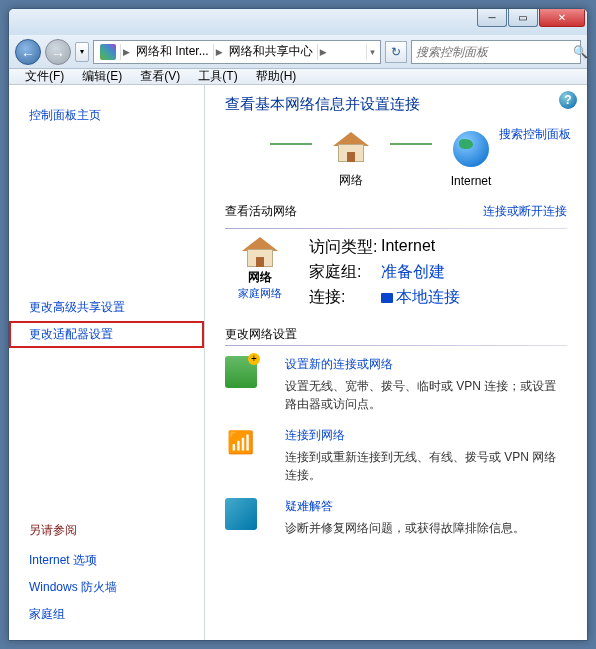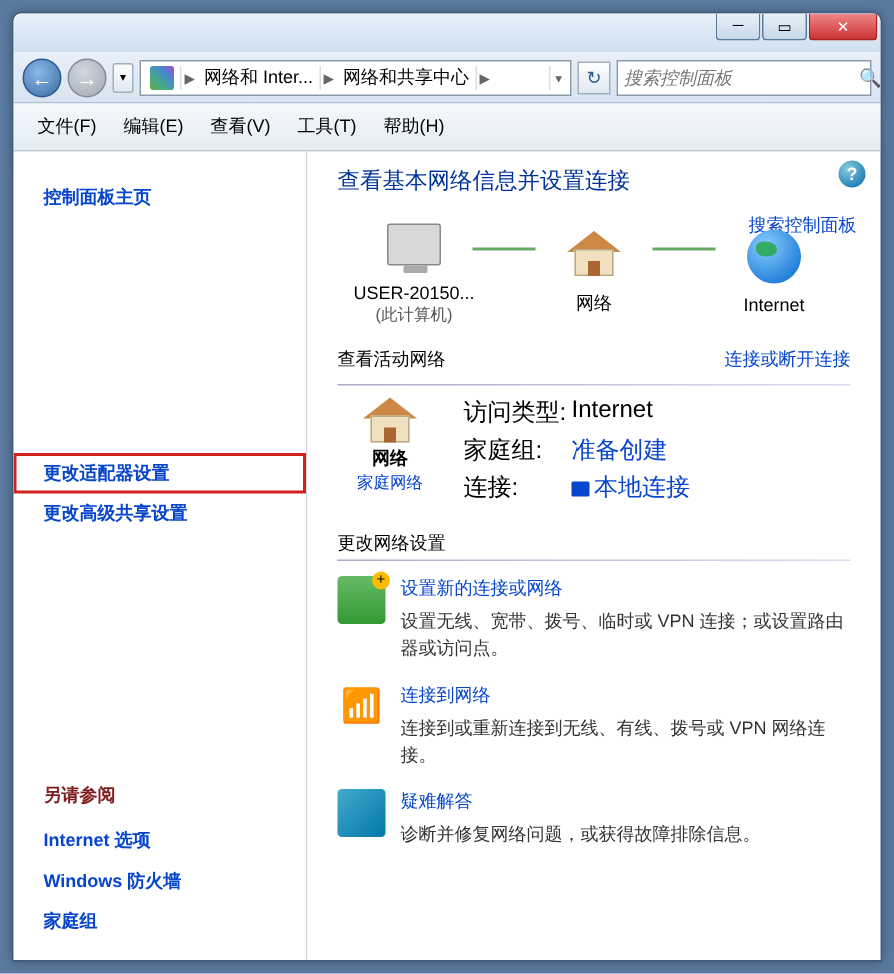--- a/index.html
+++ b/index.html
@@ -12,24 +12,24 @@
 .navbtn { width: 26px; height: 26px; border-radius: 50%; background: radial-gradient(circle at 40% 35%, #8ab8e8, #3a6aa0); border: 1px solid #2a5a90; display: flex; align-items: center; justify-content: center; color: #fff; font-size: 14px; }
 .navbtn.fwd { background: radial-gradient(circle at 40% 35%, #d0d8e0, #a0a8b0); border-color: #889; }
 .navdd { width: 14px; height: 20px; border: 1px solid #a0b0c0; border-radius: 2px; background: linear-gradient(#fff,#e0e8f0); display: flex; align-items: center; justify-content: center; font-size: 8px; }
 .addrbar { flex: 1; height: 24px; background: #fff; border: 1px solid #8a9aaa; display: flex; align-items: center; padding: 0 2px; }
 .crumb { padding: 0 4px; white-space: nowrap; overflow: hidden; display: flex; align-items: center; gap: 3px; }
 .sep { width: 12px; text-align: center; color: #666; font-size: 9px; border-left: 1px solid #ddd; padding: 3px 0; }
 .cpicon { width: 16px; height: 16px; background: linear-gradient(45deg,#6a4,#4a8,#48c,#a4c); border-radius: 2px; }
 .addrbtn { width: 22px; height: 22px; border: 1px solid #a0b0c0; background: linear-gradient(#fff,#e0e8f0); display: flex; align-items: center; justify-content: center; color: #2a5a90; font-size: 12px; }
 .searchbox { width: 170px; height: 24px; border: 1px solid #8a9aaa; background: #fff; display: flex; align-items: center; padding: 0 4px; }
 .searchbox input { border: none; outline: none; flex: 1; font-style: italic; color: #888; font-size: 12px; }
-.menubar { height: 32px; display: flex; align-items: center; padding: 0 8px; gap: 2px; background: linear-gradient(#f4f8fc,#e4ecf4); border-bottom: 1px solid #c0c8d0; }
+.menubar { height: 16px; display: flex; align-items: center; padding: 0 8px; gap: 2px; background: linear-gradient(#f4f8fc,#e4ecf4); border-bottom: 1px solid #c0c8d0; }
 .menuitem { padding: 2px 8px; }
 .body { flex: 1; display: flex; overflow: hidden; }
-.sidebar { width: 196px; background: #fff; border-right: 1px solid #d0d8e0; padding: 12px 0; display: flex; flex-direction: column; font-weight: bold; }
+.sidebar { width: 196px; background: #fff; border-right: 1px solid #d0d8e0; padding: 12px 0; display: flex; flex-direction: column; }
 .sidelink { padding: 5px 20px; color: #0645cc; cursor: pointer; }
 .sidelink.main { color: #0645cc; margin-bottom: 10px; }
 .sidelink.hl { border: 2px solid #d02020; padding: 3px 18px; }
 .spacer { flex: 1; }
 .seealso { padding: 8px 20px; color: #7f1d1d; }
 .main { flex: 1; background: #fff; padding: 10px 20px 10px 20px; overflow: hidden; position: relative; }
 .helpicon { position: absolute; top: 6px; right: 10px; width: 18px; height: 18px; border-radius: 50%; background: radial-gradient(circle at 35% 30%, #8cd, #06a); color: #fff; display: flex; align-items: center; justify-content: center; font-size: 12px; font-weight: bold; }
 .heading { color: #003399; font-size: 15px; margin-bottom: 12px; }
 .maprow { display: flex; align-items: center; justify-content: center; gap: 0; margin-bottom: 6px; position: relative; }
 .maplink { position: absolute; right: -4px; top: 0; color: #0645cc; font-size: 12px; }
@@ -55,21 +55,21 @@
 .netleft { display: flex; flex-direction: column; align-items: center; width: 70px; }
 .netname { font-weight: bold; margin-top: 2px; }
 .nettype { color: #0645cc; font-size: 11px; }
 .netright { flex: 1; }
 .kvrow { display: flex; margin-bottom: 4px; font-size: 16px; }
 .kvrow .k { width: 72px; }
 .kvrow .v { flex: 1; }
 .link { color: #0645cc; }
 .linkicon { display: inline-block; width: 12px; height: 10px; background: #0645cc; border-radius: 1px; margin-right: 3px; vertical-align: middle; }
 .tasklist { margin-top: 10px; }
-.task { display: flex; gap: 10px; margin-bottom: 14px; }
+.task { display: flex; gap: 28px; margin-bottom: 14px; }
 .taskicon { width: 32px; height: 32px; flex-shrink: 0; display: flex; align-items: center; justify-content: center; font-size: 22px; }
 .taskicon.setup { background: linear-gradient(#6b6,#393); border-radius: 3px; color: #fff; position: relative; }
 .taskicon.setup::after { content: '+'; position: absolute; top: -3px; right: -3px; width: 12px; height: 12px; background: #fb0; border-radius: 50%; font-size: 10px; line-height: 12px; text-align: center; color: #000; }
 .taskicon.connect { color: #2a7ac0; }
 .taskicon.hg { background: radial-gradient(#8c4,#594); border-radius: 50%; position: relative; }
 .taskicon.hg::before { content: '🏠'; font-size: 14px; position: absolute; }
 .taskicon.diag { background: linear-gradient(135deg,#4ac,#07a); border-radius: 3px; }
 .tasktitle { color: #0645cc; font-size: 12px; margin-bottom: 4px; }
 .taskdesc { font-size: 12px; color: #333; line-height: 1.5; }
 .watermark { position: absolute; bottom: 8px; right: 14px; color: #ffffff; font-size: 16px; opacity: .5; letter-spacing: 1px; }
@@ -111,42 +111,35 @@
     <div class="menuitem">文件(F)</div>
     <div class="menuitem">编辑(E)</div>
     <div class="menuitem">查看(V)</div>
     <div class="menuitem">工具(T)</div>
     <div class="menuitem">帮助(H)</div>
   </div>
 
   <div class="body">
     <div class="sidebar">
       <div class="sidelink main">控制面板主页</div>
+      <div class="sidelink">更改高级共享设置</div>
       <div class="sidelink hl">更改适配器设置</div>
-      <div class="sidelink">更改高级共享设置</div>
       <div class="spacer"></div>
       <div class="seealso">另请参阅</div>
       <div class="sidelink">Internet 选项</div>
       <div class="sidelink">Windows 防火墙</div>
       <div class="sidelink">家庭组</div>
     </div>
 
     <div class="main">
       <div class="helpicon">?</div>
       <div class="heading">查看基本网络信息并设置连接</div>
 
       <div class="maprow">
         <span class="maplink link">搜索控制面板</span>
-        <div class="node">
-          <div class="nodeicon">
-              <div class="pcicon"></div>
-            </div>
-          <div class="nodelabel">USER-20150...</div>
-          <div class="nodesub">(此计算机)</div>
-        </div>
         <div class="conn"></div>
         <div class="node">
           <div class="nodeicon">
               <div class="houseicon">
                 <div class="roof"></div>
                 <div class="wall"></div>
                 <div class="door"></div>
               </div>
             </div>
           <div class="nodelabel">网络</div>

